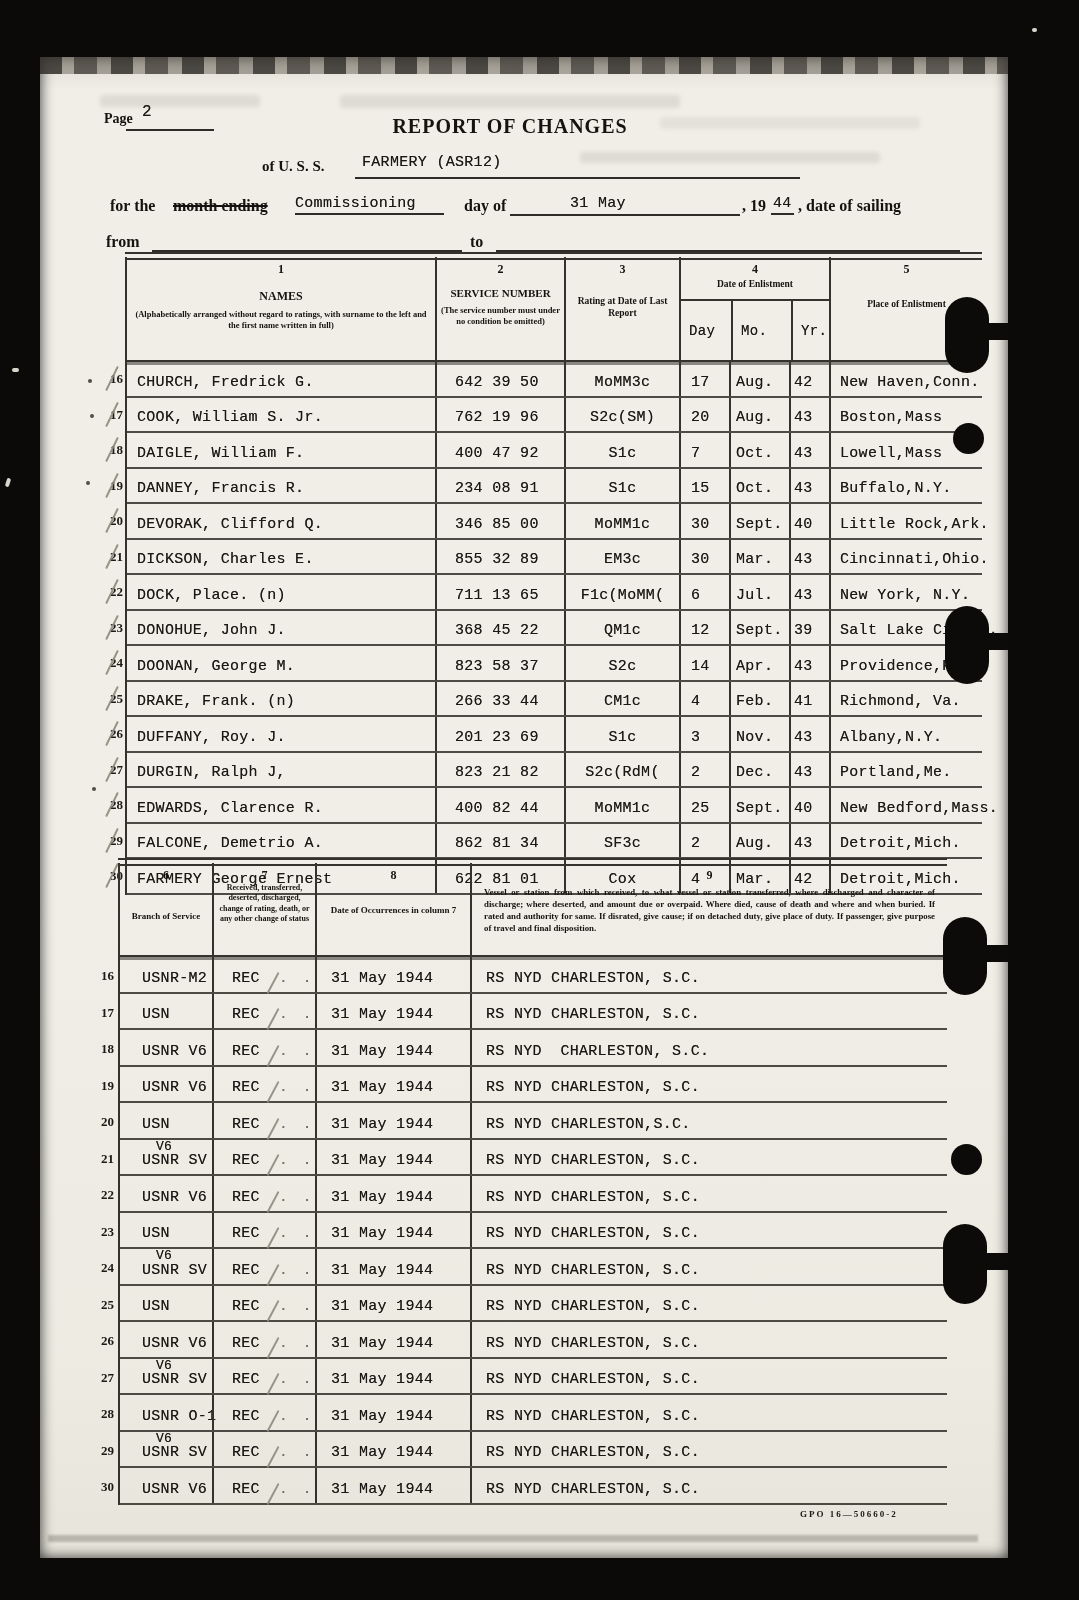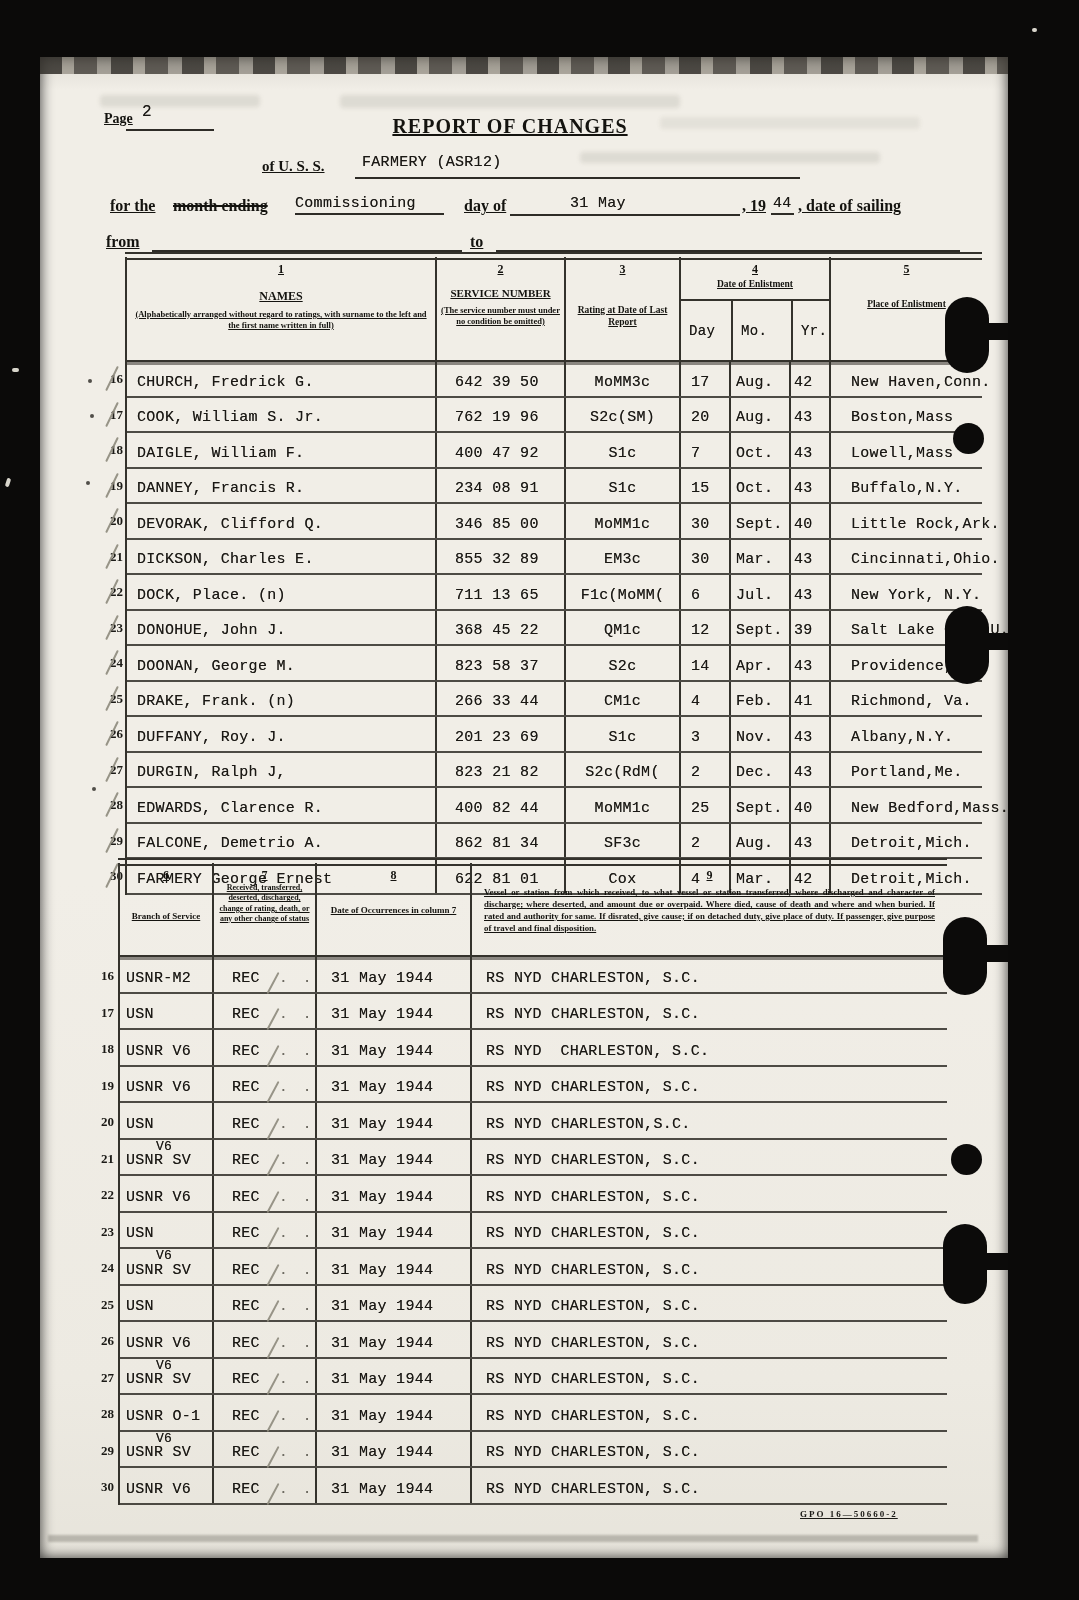--- a/index.html
+++ b/index.html
@@ -26,21 +26,21 @@
     background:rgba(115,112,102,.4);filter:blur(1px);}
   .speck{position:absolute;background:#d8d5cb;border-radius:2px;}
   .inkdot{position:absolute;background:rgba(40,38,34,.8);border-radius:50%;}
 
   
   .pill{position:absolute;width:44px;background:#0c0b0a;border-radius:22px;}
   .stem{position:absolute;height:17px;background:#0c0b0a;}
   .dot{position:absolute;width:31px;height:31px;background:#0c0b0a;border-radius:50%;}
 
   
-  .printed{font-family:"Liberation Serif",serif;font-weight:bold;color:#14130f;text-decoration:underline;}
+  .printed{font-family:"Liberation Serif",serif;font-weight:bold;color:#14130f;}
   .typed{font-family:"Liberation Mono","DejaVu Sans Mono",monospace;color:#1a1814;
          letter-spacing:.3px;text-shadow:0 0 .6px rgba(25,22,18,.65);}
   .abs{position:absolute;}
   .rule{position:absolute;border-bottom:2px solid #2e2c27;height:0;}
   .struck{text-decoration:line-through;text-decoration-thickness:2px;}
 
   
   .hdr-page-label{left:64px;top:54px;font-size:14px;}
   .hdr-page-num{left:102px;top:46px;font-size:16px;}
   .hdr-page-rule{left:86px;top:72px;width:88px;}
@@ -91,28 +91,28 @@
   .h4top{position:absolute;left:0;right:0;top:0;height:42px;border-bottom:2px solid #34322c;}
   .h4bot{position:absolute;left:0;right:0;top:44px;bottom:0;display:grid;grid-template-columns:50px 60px 40px;}
   .h4bot div{display:flex;align-items:center;padding-left:8px;font-size:14px;}
   .h4bot div + div{border-left:2px solid #34322c;}
   .c-name{padding-left:10px;}
   .c-svc{padding-left:18px;}
   .c-rat{justify-content:center;padding-left:0;}
   .c-day{padding-left:10px;}
   .c-mo{padding-left:5px;}
   .c-yr{padding-left:3px;}
-  .c-plc{padding-left:20px;}
+  .c-plc{padding-left:9px;}
 
   
   #table2{left:78px;top:806px;width:827px;}
   #table2 .thead{height:92px;grid-template-columns:92px 103px 155px 477px;}
   #table2 .trow{grid-template-columns:92px 103px 155px 477px;height:34.5px;}
   #table2 .rownum{left:-26px;width:20px;top:11px;}
-  .c-branch{padding-left:6px;}
+  .c-branch{padding-left:22px;}
   .c-rec{padding-left:18px;}
   .c-date{padding-left:14px;}
   .c-vessel{padding-left:14px;}
   .branch-super{position:absolute;left:36px;top:-1px;font-size:13px;}
   .recslash{display:inline-block;width:2px;height:24px;background:#8d897c;
             transform:rotate(28deg);margin:0 6px -8px 12px;border-radius:2px;opacity:.9;}
   .recdots{font-size:13px;color:#6f6c62;letter-spacing:4px;margin-bottom:-2px;}
 
   .footer-imprint{left:760px;top:1452px;font-size:9px;letter-spacing:2px;color:#1b1a16;}
 </style>
@@ -159,21 +159,21 @@
         <div class="hlabel printed" style="top:32px;font-size:12px;">NAMES</div>
         <div class="hlabel printed" style="top:52px;font-size:8.5px;font-weight:bold;line-height:1.25;">(Alphabetically arranged without regard to ratings, with surname to the left and the first name written in full)</div>
       </div>
       <div class="hc">
         <div class="colnum printed">2</div>
         <div class="hlabel printed" style="top:30px;font-size:11px;">SERVICE NUMBER</div>
         <div class="hlabel printed" style="top:48px;font-size:8.5px;line-height:1.25;">(The service number must under no condition be omitted)</div>
       </div>
       <div class="hc">
         <div class="colnum printed">3</div>
-        <div class="hlabel printed" style="top:47px;font-size:9.5px;line-height:1.3;">Rating at Date of Last Report</div>
+        <div class="hlabel printed" style="top:38px;font-size:9.5px;line-height:1.3;">Rating at Date of Last Report</div>
       </div>
       <div class="hc">
         <div class="h4top">
           <div class="colnum printed">4</div>
           <div class="hlabel printed" style="top:22px;font-size:9.5px;">Date of Enlistment</div>
         </div>
         <div class="h4bot">
           <div class="typed">Day</div>
           <div class="typed">Mo.</div>
           <div class="typed">Yr.</div>

